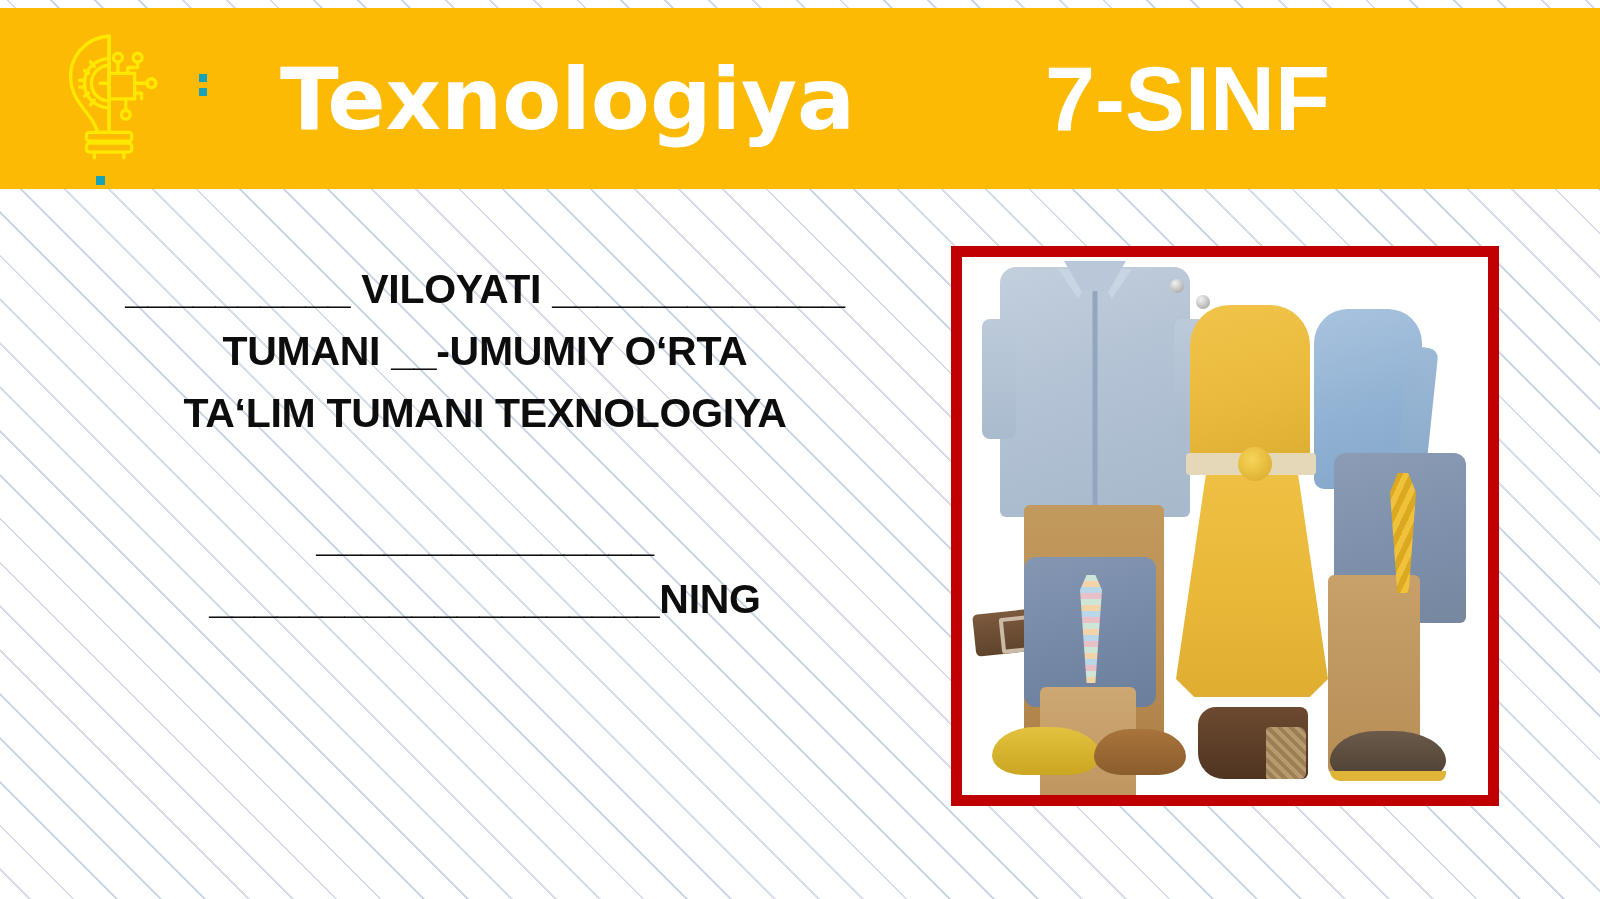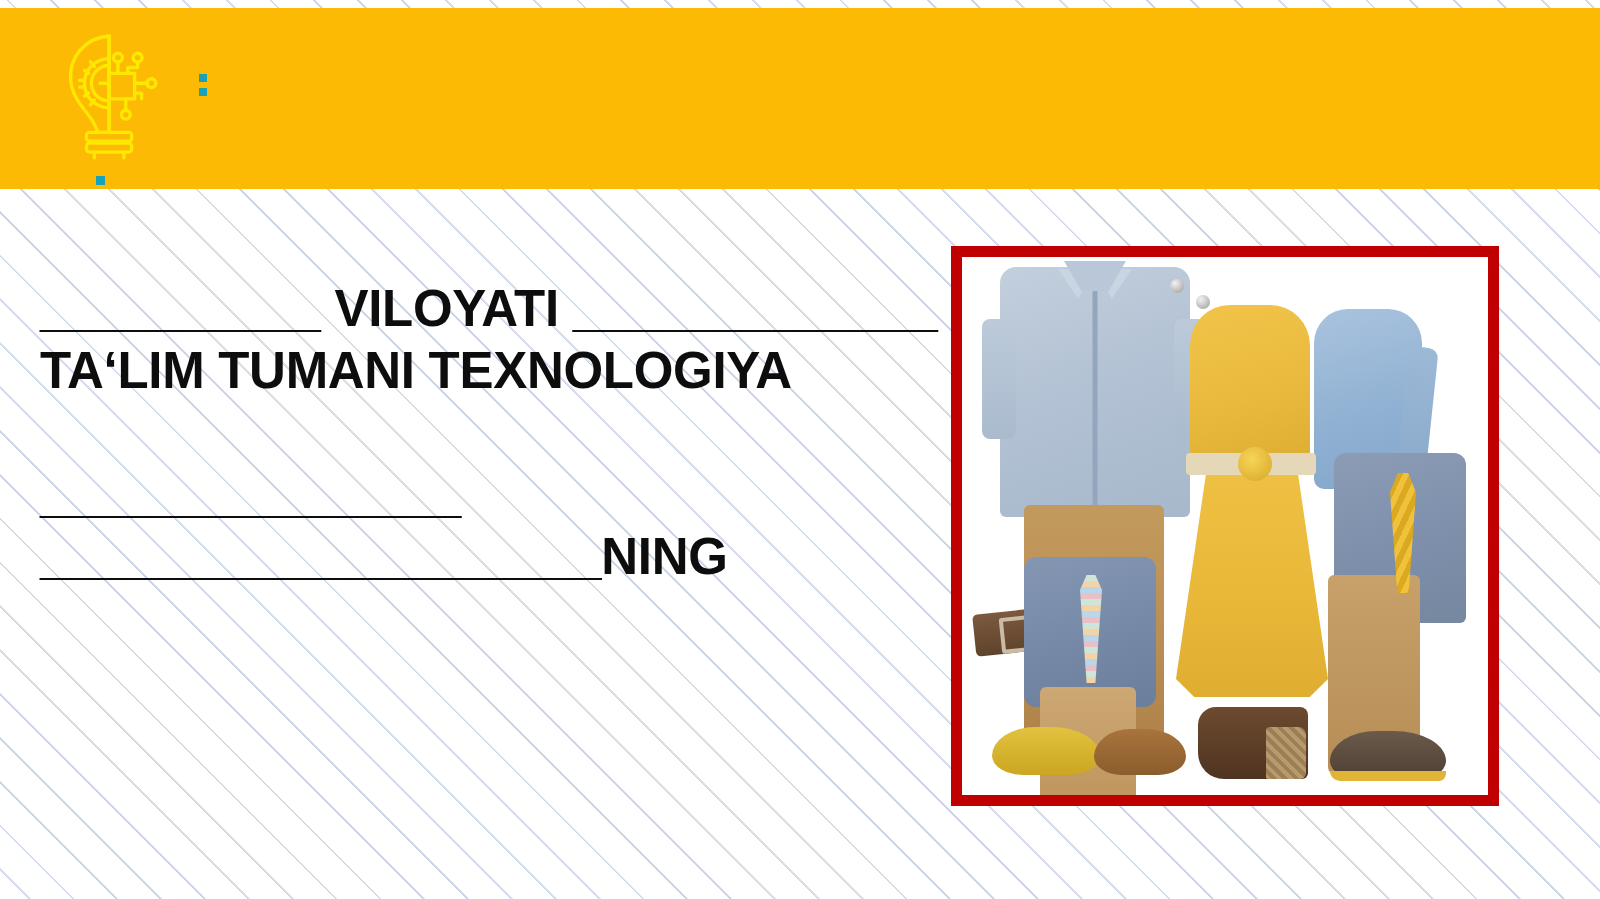--- a/index.html
+++ b/index.html
@@ -110,28 +110,27 @@
     white-space: nowrap;
     margin-left: 190px;
   }
 
   
   .text-column {
     position: absolute;
     left: 40px;
     top: 258px;
     width: 890px;
-    text-align: left;
+    text-align: center;
     color: #0d0d0d;
     font-family: "Liberation Sans", sans-serif;
     font-weight: bold;
-    font-size: 51px;
+    font-size: 41px;
     line-height: 62px;
     letter-spacing: -0.3px;
-    margin-top: 20px;
   }
   .text-column .line {
     white-space: nowrap;
     display: block;
   }
   .blank-line { height: 62px; display: block; }
 
   
   .photo-frame {
     position: absolute;
@@ -354,23 +353,28 @@
       <path d="M55 58 L46 58"></path>
     </svg>
   </div>
 
   <div class="teal-dots">
     <i></i>
     <i></i>
   </div>
   <div class="teal-dot-low"></div>
 
+  <div class="header-titles">
+    <div class="title-main">Texnologiya</div>
+    <div class="title-grade">7-SINF</div>
+  </div>
 
   <div class="text-column">
     <span class="line">__________ VILOYATI _____________</span>
+    <span class="line">TUMANI  __-UMUMIY O‘RTA</span>
     <span class="line">TA‘LIM TUMANI TEXNOLOGIYA</span>
     <span class="blank-line"></span>
     <span class="line">_______________</span>
     <span class="line">____________________NING</span>
   </div>
 
   <div class="photo-frame">
     <div class="photo-inner">
 
       <div class="pc shirt-adult">

